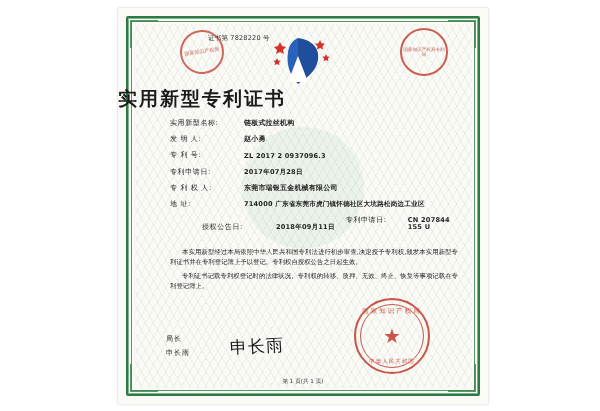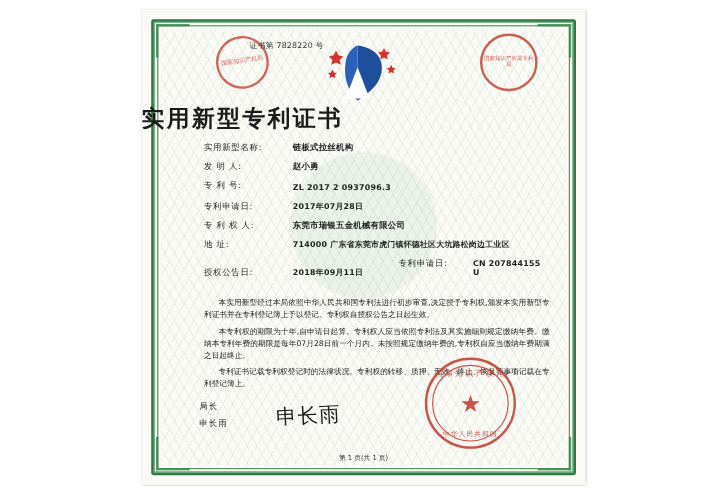--- a/index.html
+++ b/index.html
@@ -176,21 +176,21 @@
     letter-spacing: 0.6px;
     white-space: nowrap;
   }
   .field-value {
     flex: 1;
     letter-spacing: 0.2px;
     word-break: break-all;
     font-weight: bold;
   }
   .field-value.small { font-size: 6.6px; }
-  .col-a { width: 168px; display: flex; }
+  .col-a { width: 168px; display: flex; margin-left: 32px; }
   .col-b { display: flex; }
   .col-b .field-label { width: 62px; }
 
   .paragraphs {
     position: absolute;
     left: 36px;
     right: 30px;
     top: 240px;
     font-size: 6.4px;
     line-height: 1.55;
@@ -346,21 +346,20 @@
         </div>
         <div class="col-b">
           <div class="field-label">专利申请日:</div>
           <div class="field-value small">CN 207844155 U</div>
         </div>
       </div>
     </div>
 
     <div class="paragraphs">
       <p>本实用新型经过本局依照中华人民共和国专利法进行初步审查,决定授予专利权,颁发本实用新型专利证书并在专利登记簿上予以登记。专利权自授权公告之日起生效。</p>
-      <p>本专利权的期限为十年,自申请日起算。专利权人应当依照专利法及其实施细则规定缴纳年费。缴纳本专利年费的期限是每年07月28日前一个月内。未按照规定缴纳年费的,专利权自应当缴纳年费期满之日起终止。</p>
       <p>专利证书记载专利权登记时的法律状况。专利权的转移、质押、无效、终止、恢复等事项记载在专利登记簿上。</p>
     </div>
 
     <div class="footer">
       <div>局长</div>
       <div>申长雨</div>
     </div>
 
     <div class="signature">申长雨</div>
 

